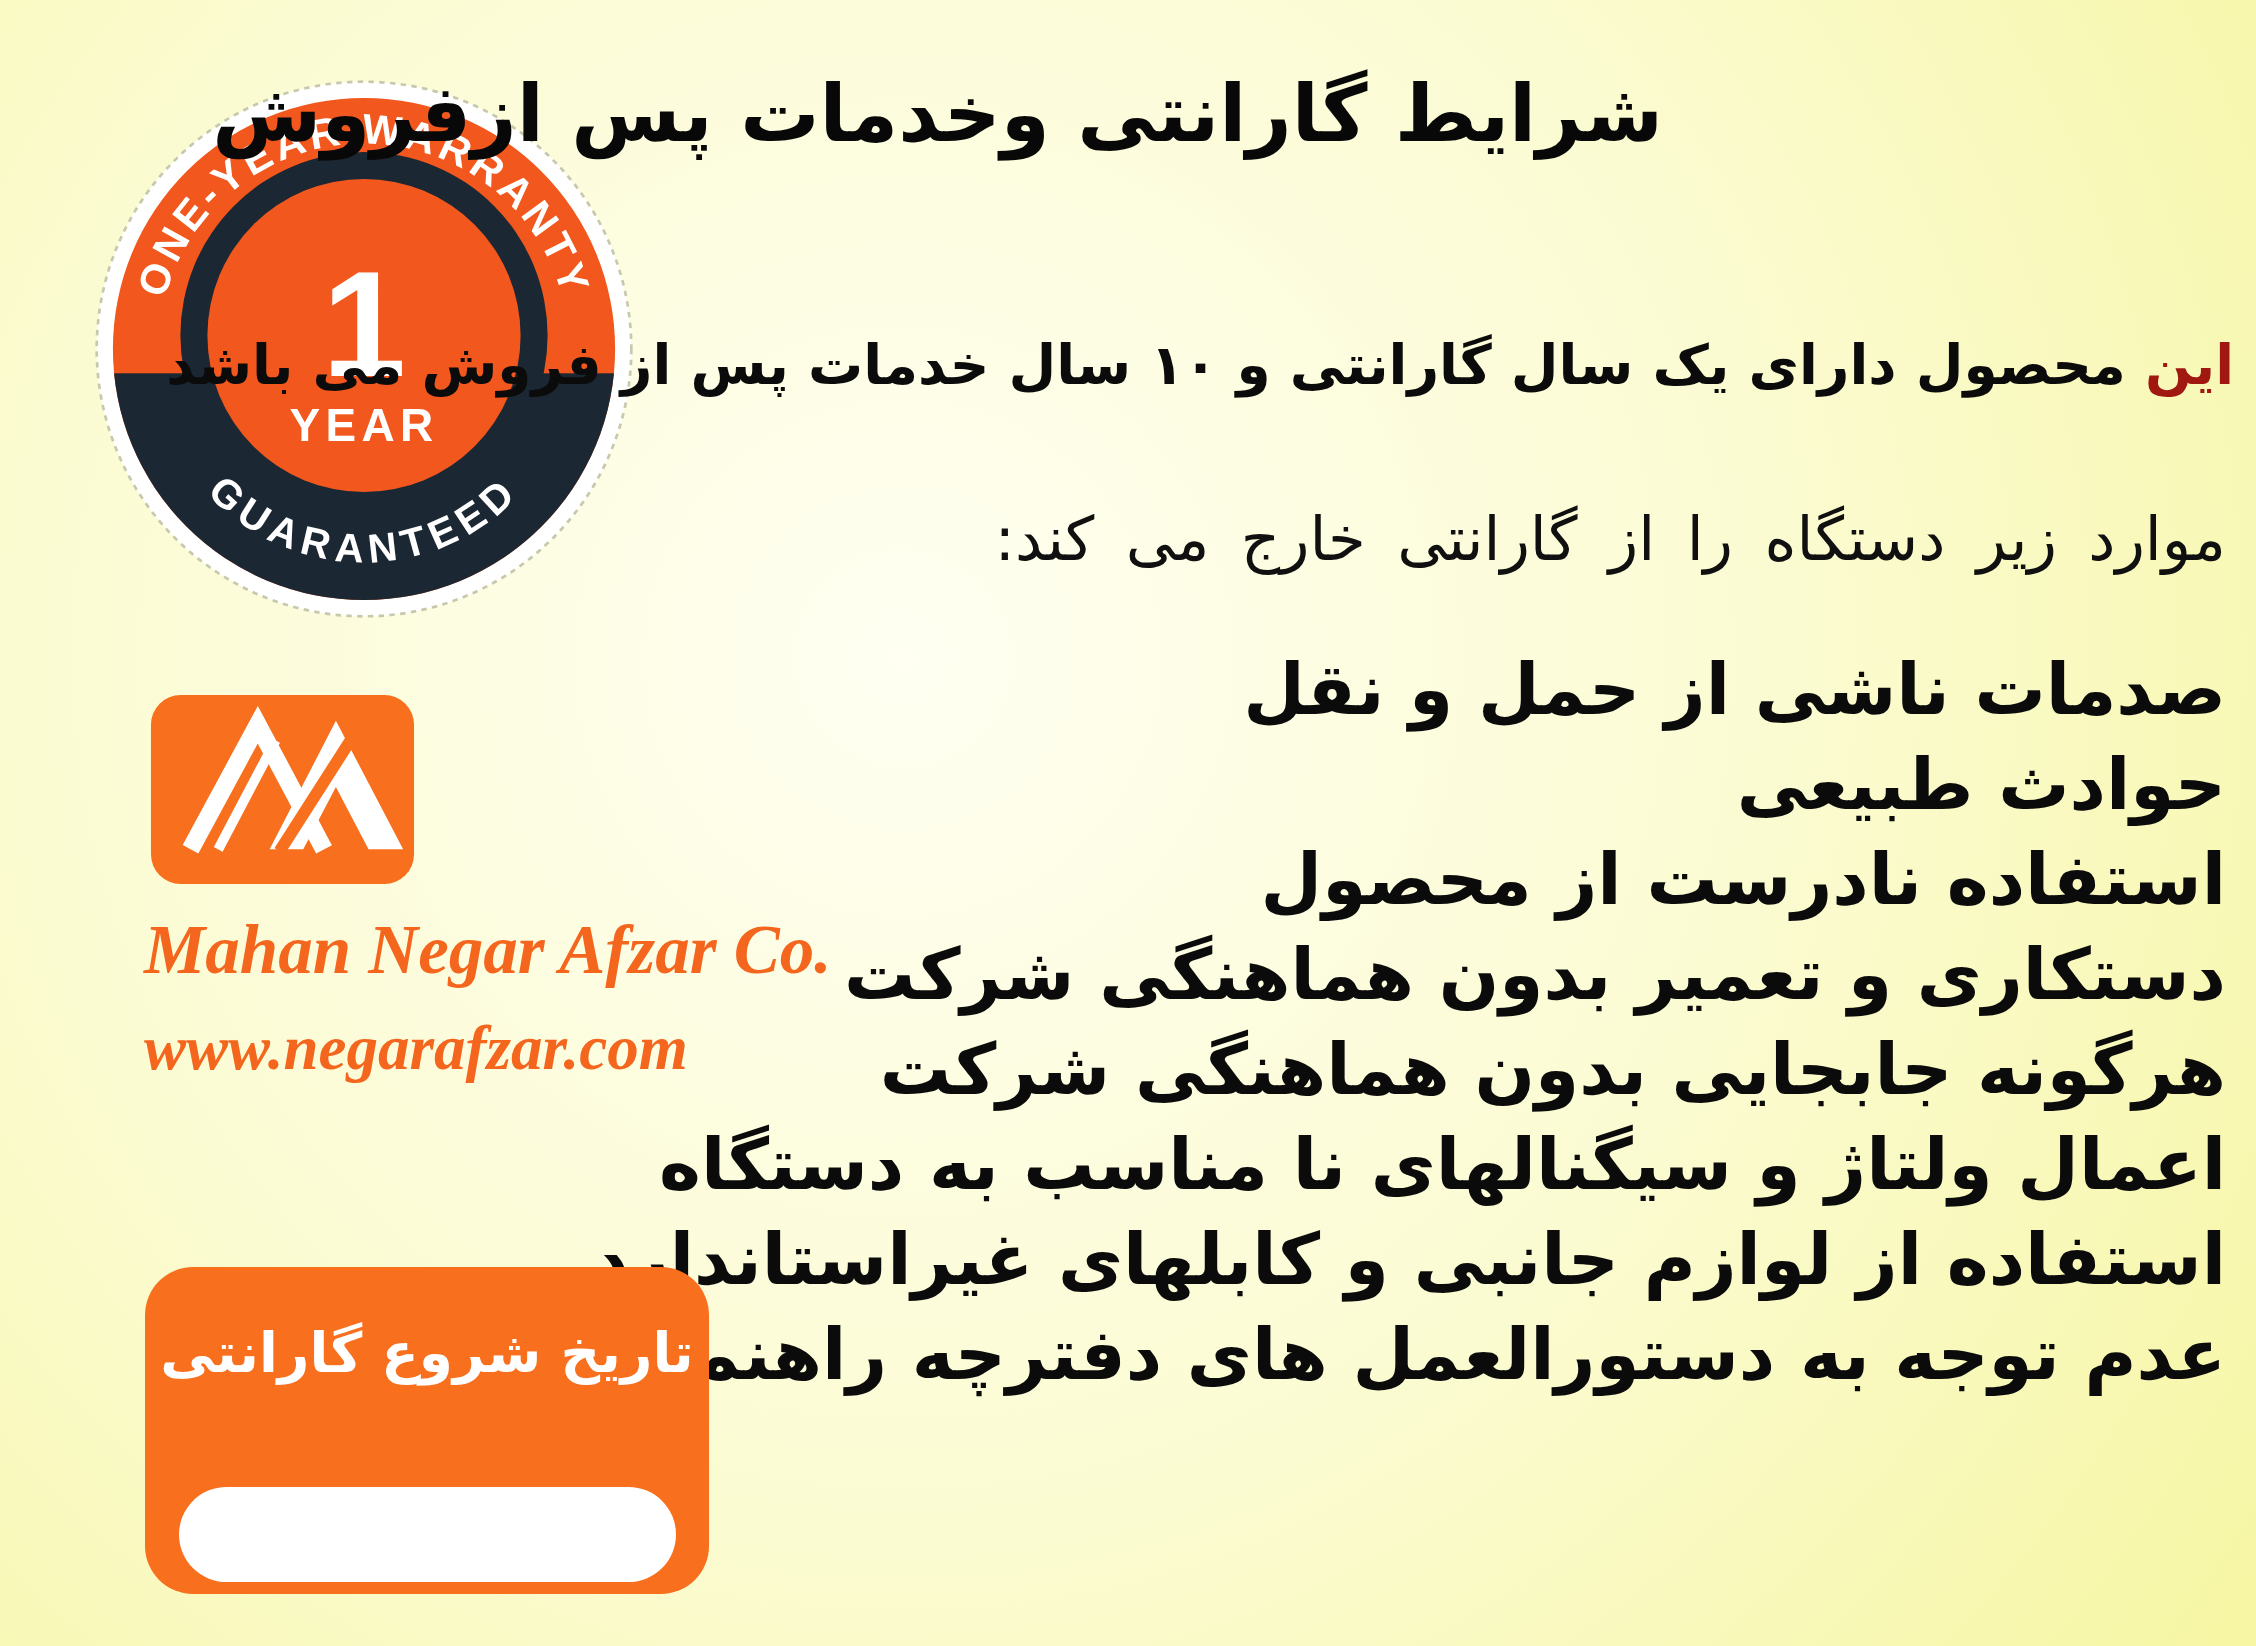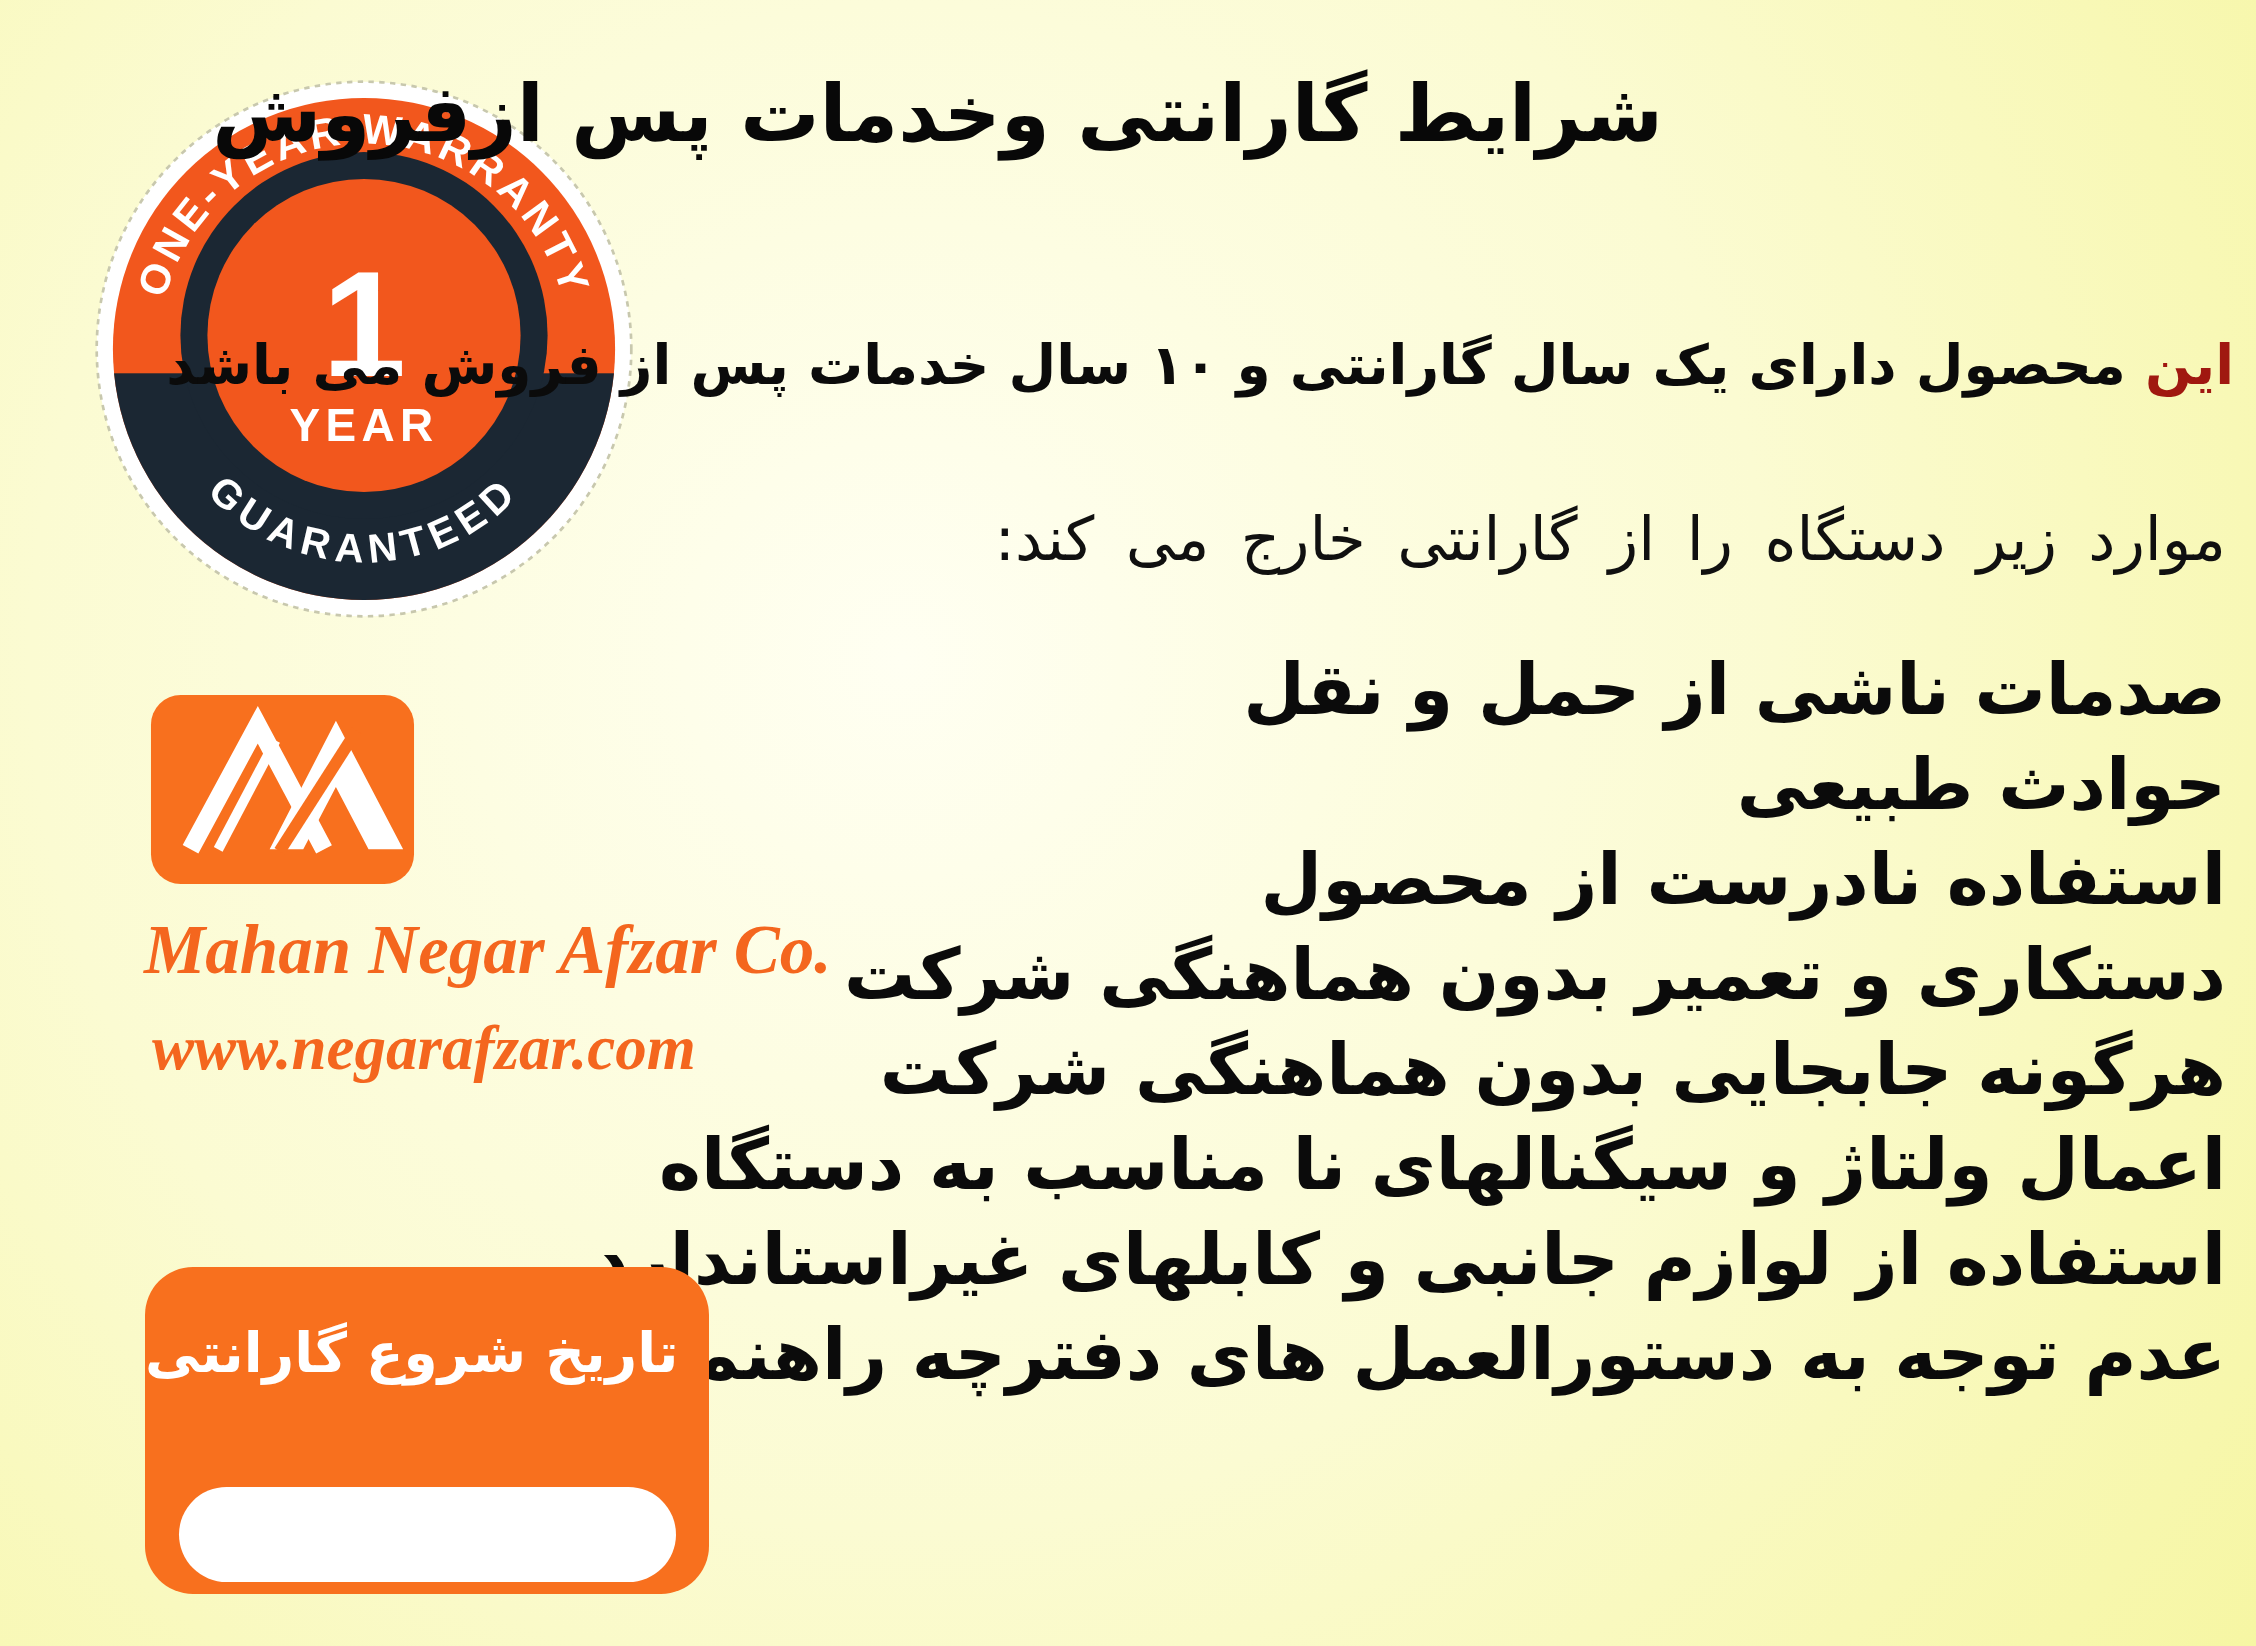--- a/index.html
+++ b/index.html
@@ -68,32 +68,32 @@
   .logo-stroke{stroke:var(--white);stroke-width:18;fill:none;}
   .logo-stroke-thin{stroke:var(--white);stroke-width:10;fill:none;}
   .logo-fill{fill:var(--white);}
   .logo-slash{stroke:var(--accent-orange);stroke-width:12;fill:none;}
   .company-name{
     position:absolute;left:144px;top:911px;
     font-family:"Liberation Serif",serif;font-style:italic;font-weight:bold;
     font-size:69px;color:var(--company-orange);white-space:nowrap;
   }
   .website{
-    position:absolute;left:152px;top:1012px;
+    position:absolute;left:144px;top:1012px;
     font-family:"Liberation Serif",serif;font-style:italic;font-weight:bold;
     font-size:63px;color:var(--company-orange);white-space:nowrap;text-align:right;
   }
 
   
   .warranty-box{
     position:absolute;left:145px;top:1267px;width:564px;height:327px;
     background:var(--accent-orange);border-radius:48px;
   }
   .warranty-box-label{
-    padding-top:54px;text-align:left;direction:rtl;
+    padding-top:54px;text-align:center;direction:rtl;
     font-size:55px;font-weight:bold;color:var(--white);
   }
   .warranty-box-input{
     position:absolute;left:34px;top:220px;width:497px;height:95px;
     background:var(--white);border-radius:48px;border:none;
   }
 </style>
 </head>
 <body>
 

